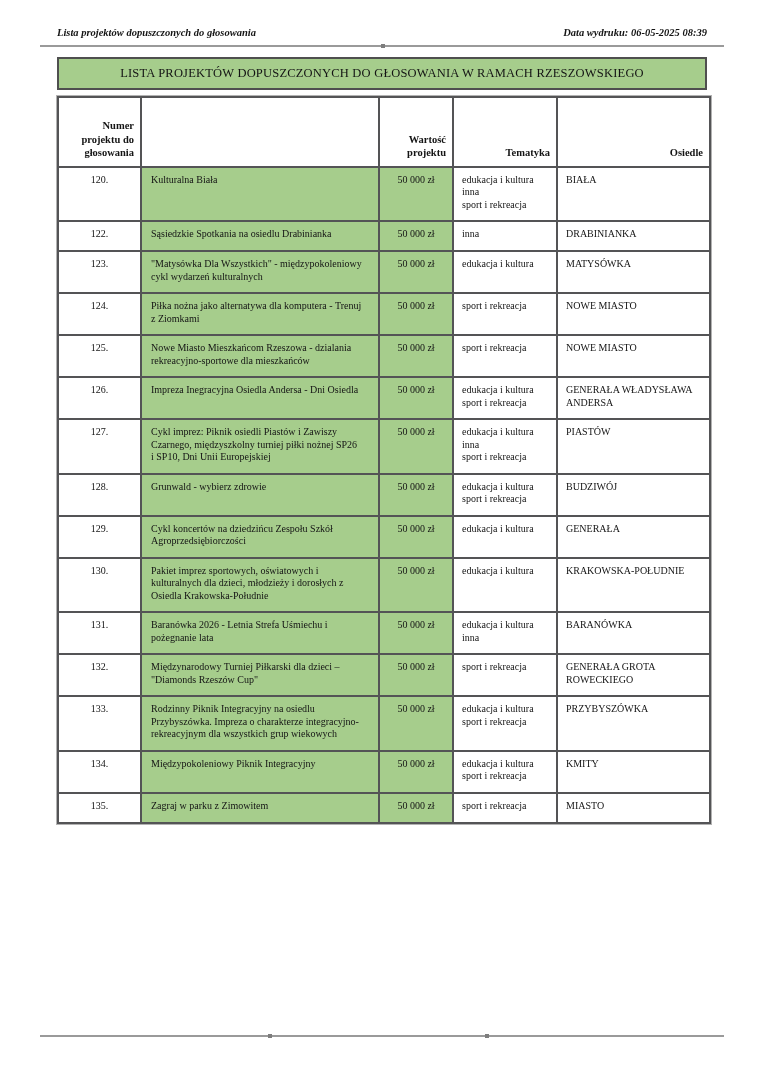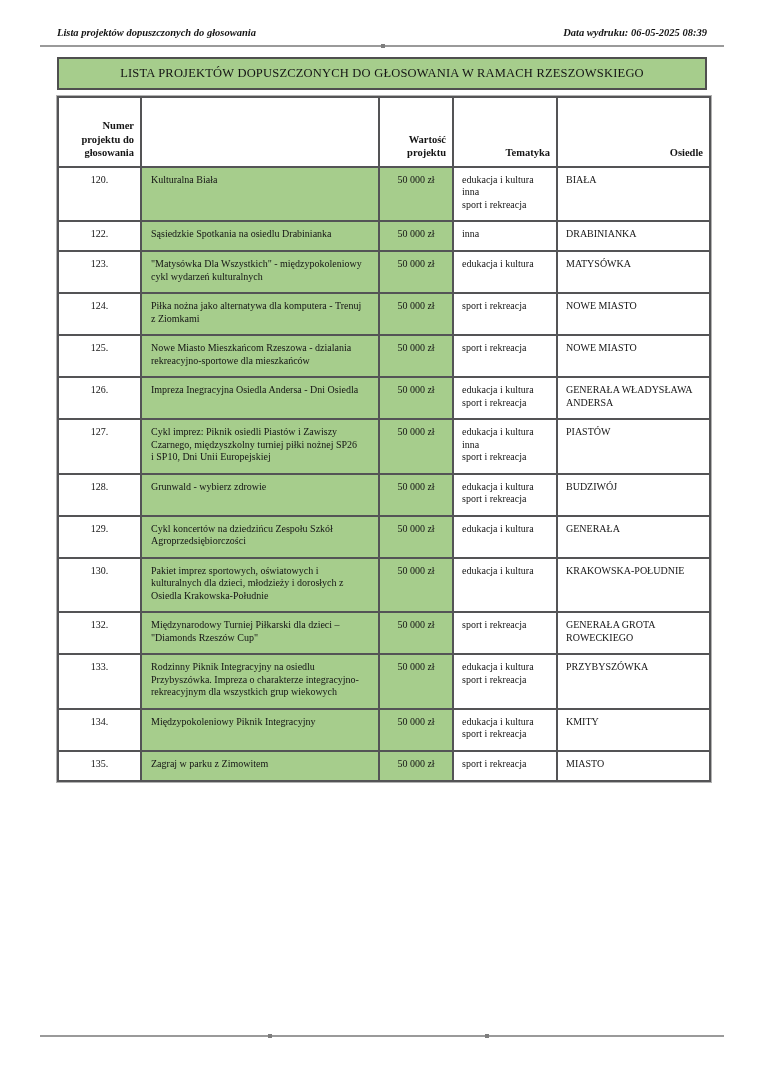--- a/index.html
+++ b/index.html
@@ -165,20 +165,28 @@
           <td class="c-dist">GENERAŁA</td>
         </tr>
         <tr>
           <td class="c-num">130.</td>
           <td class="c-name g">Pakiet imprez sportowych, oświatowych i kulturalnych dla dzieci, młodzieży i dorosłych z Osiedla Krakowska-Południe</td>
           <td class="c-val g">50 000 zł</td>
           <td class="c-theme">edukacja i kultura</td>
           <td class="c-dist">KRAKOWSKA-POŁUDNIE</td>
         </tr>
         <tr>
+          <td class="c-num">131.</td>
+          <td class="c-name g">Baranówka 2026 - Letnia Strefa Uśmiechu i pożegnanie lata</td>
+          <td class="c-val g">50 000 zł</td>
+          <td class="c-theme">edukacja i kultura
+inna</td>
+          <td class="c-dist">BARANÓWKA</td>
+        </tr>
+        <tr>
           <td class="c-num">132.</td>
           <td class="c-name g">Międzynarodowy Turniej Piłkarski dla dzieci – "Diamonds Rzeszów Cup"</td>
           <td class="c-val g">50 000 zł</td>
           <td class="c-theme">sport i rekreacja</td>
           <td class="c-dist">GENERAŁA GROTA ROWECKIEGO</td>
         </tr>
         <tr>
           <td class="c-num">133.</td>
           <td class="c-name g">Rodzinny Piknik Integracyjny na osiedlu Przybyszówka. Impreza o charakterze integracyjno-rekreacyjnym dla wszystkich grup wiekowych</td>
           <td class="c-val g">50 000 zł</td>

